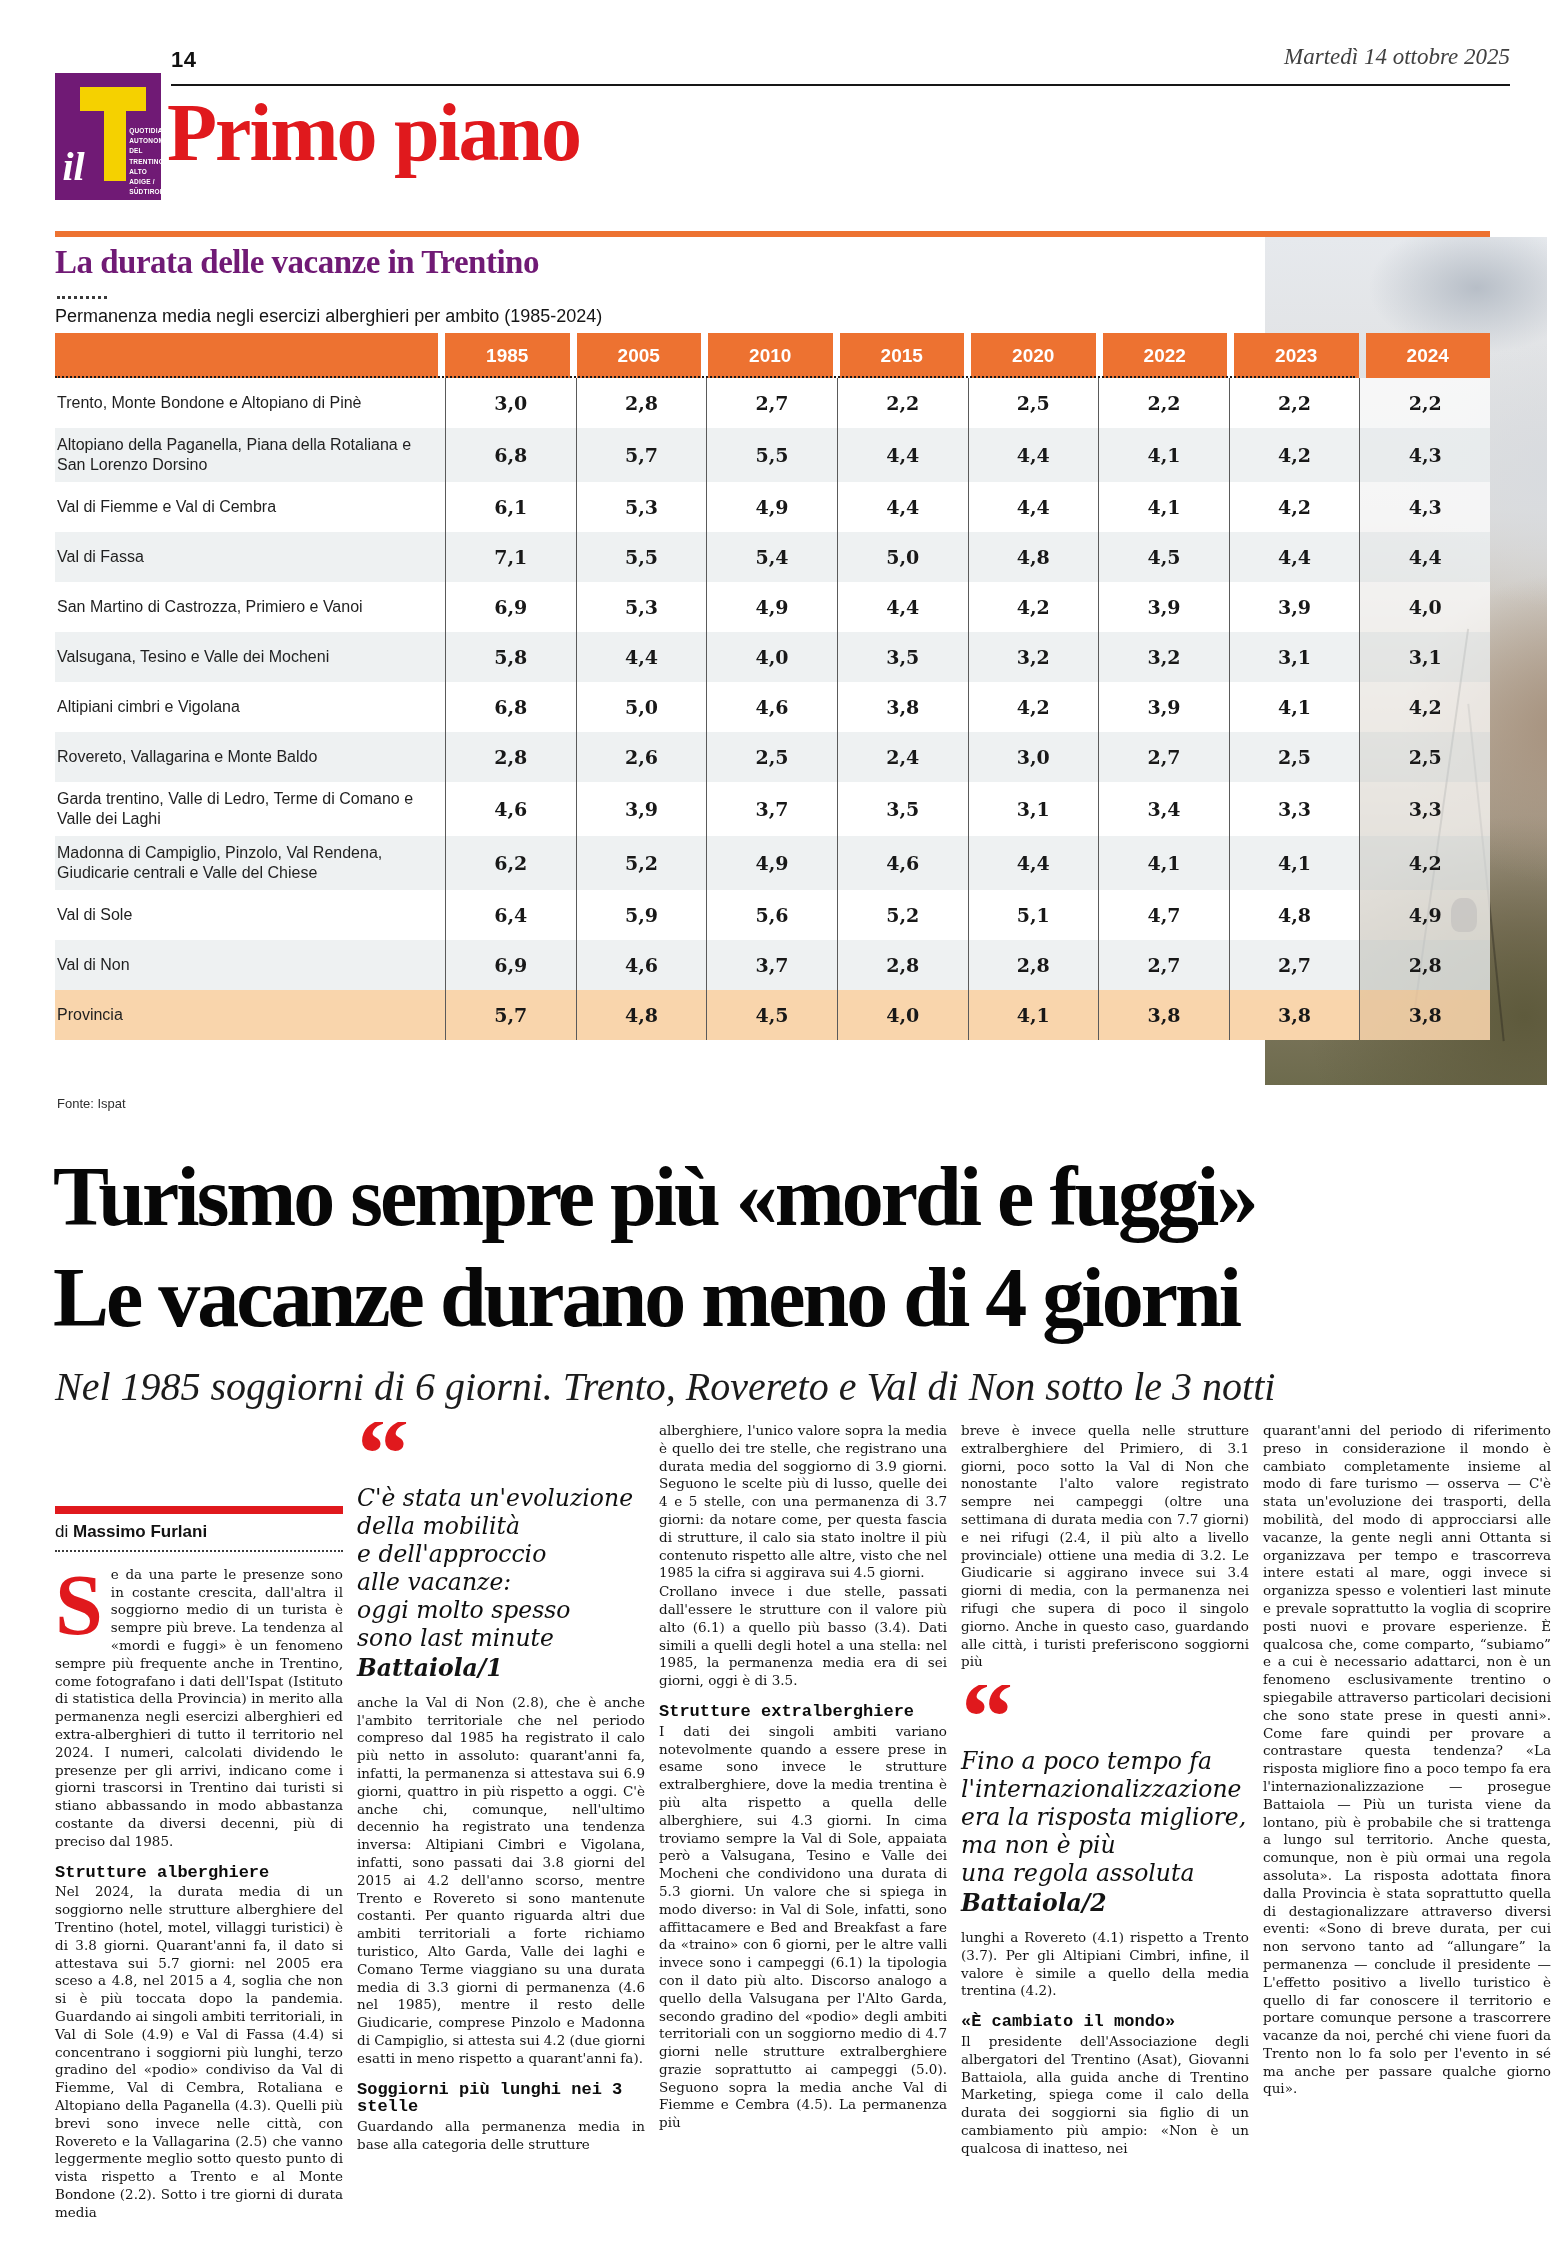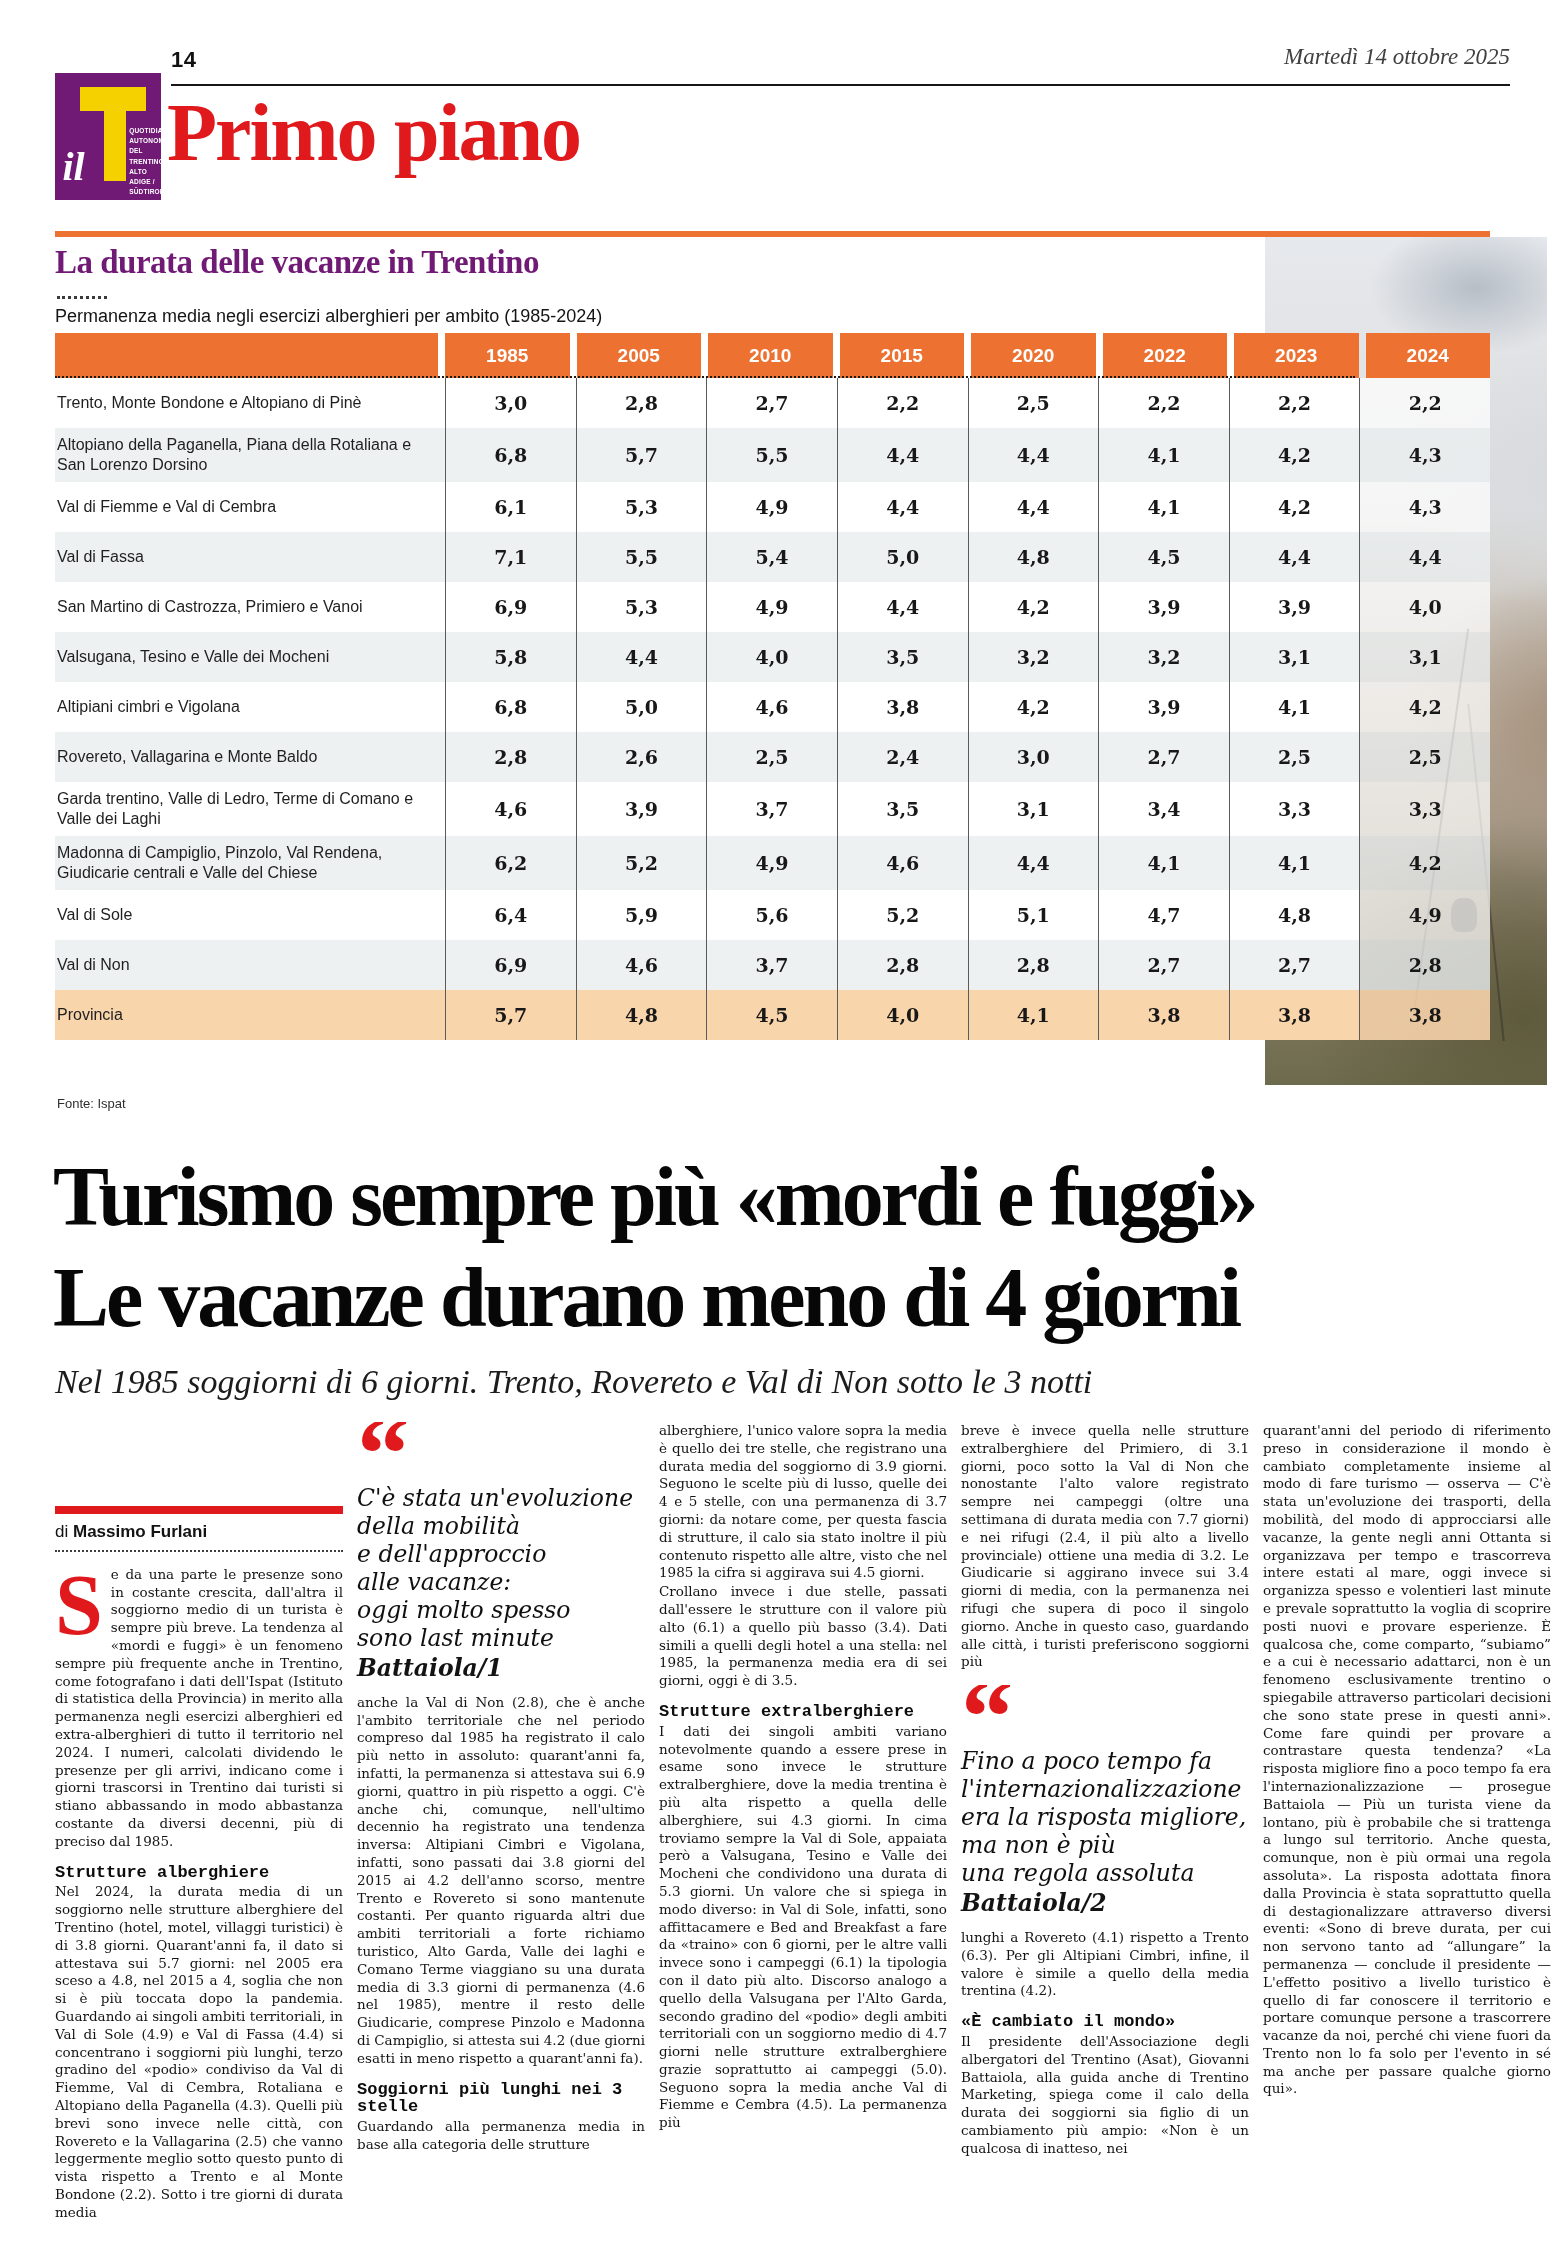--- a/index.html
+++ b/index.html
@@ -57,21 +57,21 @@
   .trow.hl .td-label,.trow.hl .td{background:#f9d5ac;}
   .trow .td.last{background:rgba(255,255,255,.72);}
   .trow.alt .td.last{background:rgba(236,240,241,.78);}
   .trow.hl .td.last{background:rgba(249,213,172,.88);}
   .source{position:absolute;left:57px;top:1096px;font-size:13px;color:#2e2e2e;}
 
   
   .headline{position:absolute;left:53px;top:1146px;width:1470px;font-family:"Liberation Serif",serif;
       font-weight:bold;font-size:84px;line-height:101px;letter-spacing:-3px;color:#070707;}
   .standfirst{position:absolute;left:55px;top:1363px;width:1460px;font-family:"Liberation Serif",serif;
-      font-style:italic;font-size:34px;color:#1c1c1c;}
+      font-style:italic;font-size:40px;color:#1c1c1c;}
 
   
   .col{position:absolute;top:1422px;width:288px;font-family:"DejaVu Serif",serif;font-size:13.5px;
       line-height:17.8px;text-align:justify;color:#131313;}
   .col p{margin:0 0 1px 0;}
   .c1{left:55px;top:1506px;}
   .c2{left:357px;}
   .c3{left:659px;}
   .c4{left:961px;}
   .c5{left:1263px;}
@@ -317,21 +317,21 @@
     <p>breve è invece quella nelle strutture extralberghiere del Primiero, di 3.1 giorni, poco sotto la Val di Non che nonostante l'alto valore registrato sempre nei campeggi (oltre una settimana di durata media con 7.7 giorni) e nei rifugi (2.4, il più alto a livello provinciale) ottiene una media di 3.2. Le Giudicarie si aggirano invece sui 3.4 giorni di media, con la permanenza nei rifugi che supera di poco il singolo giorno. Anche in questo caso, guardando alle città, i turisti preferiscono soggiorni più</p>
     <div class="quote-block2">
       <div class="qmark">“</div>
       <div class="quote-text">Fino a poco tempo fa
 l'internazionalizzazione
 era la risposta migliore,
 ma non è più
 una regola assoluta</div>
       <div class="quote-attr">Battaiola/2</div>
     </div>
-    <p>lunghi a Rovereto (4.1) rispetto a Trento (6.3). Per gli Altipiani Cimbri, infine, il valore è simile a quello della media trentina (4.2).</p>
+    <p>lunghi a Rovereto (4.1) rispetto a Trento (3.7). Per gli Altipiani Cimbri, infine, il valore è simile a quello della media trentina (4.2).</p>
     <div class="subhead">«È cambiato il mondo»</div>
     <p>Il presidente dell'Associazione degli albergatori del Trentino (Asat), Giovanni Battaiola, alla guida anche di Trentino Marketing, spiega come il calo della durata dei soggiorni sia figlio di un cambiamento più ampio: «Non è un qualcosa di inatteso, nei</p>
   </div>
 
   <div class="col c5">
     <p>quarant'anni del periodo di riferimento preso in considerazione il mondo è cambiato completamente insieme al modo di fare turismo — osserva — C'è stata un'evoluzione dei trasporti, della mobilità, del modo di approcciarsi alle vacanze, la gente negli anni Ottanta si organizzava per tempo e trascorreva intere estati al mare, oggi invece si organizza spesso e volentieri last minute e prevale soprattutto la voglia di scoprire posti nuovi e provare esperienze. È qualcosa che, come comparto, “subiamo” e a cui è necessario adattarci, non è un fenomeno esclusivamente trentino o spiegabile attraverso particolari decisioni che sono state prese in questi anni». Come fare quindi per provare a contrastare questa tendenza? «La risposta migliore fino a poco tempo fa era l'internazionalizzazione — prosegue Battaiola — Più un turista viene da lontano, più è probabile che si trattenga a lungo sul territorio. Anche questa, comunque, non è più ormai una regola assoluta». La risposta adottata finora dalla Provincia è stata soprattutto quella di destagionalizzare attraverso diversi eventi: «Sono di breve durata, per cui non servono tanto ad “allungare” la permanenza — conclude il presidente — L'effetto positivo a livello turistico è quello di far conoscere il territorio e portare comunque persone a trascorrere vacanze da noi, perché chi viene fuori da Trento non lo fa solo per l'evento in sé ma anche per passare qualche giorno qui».</p>
   </div>
 
 </div>
 

